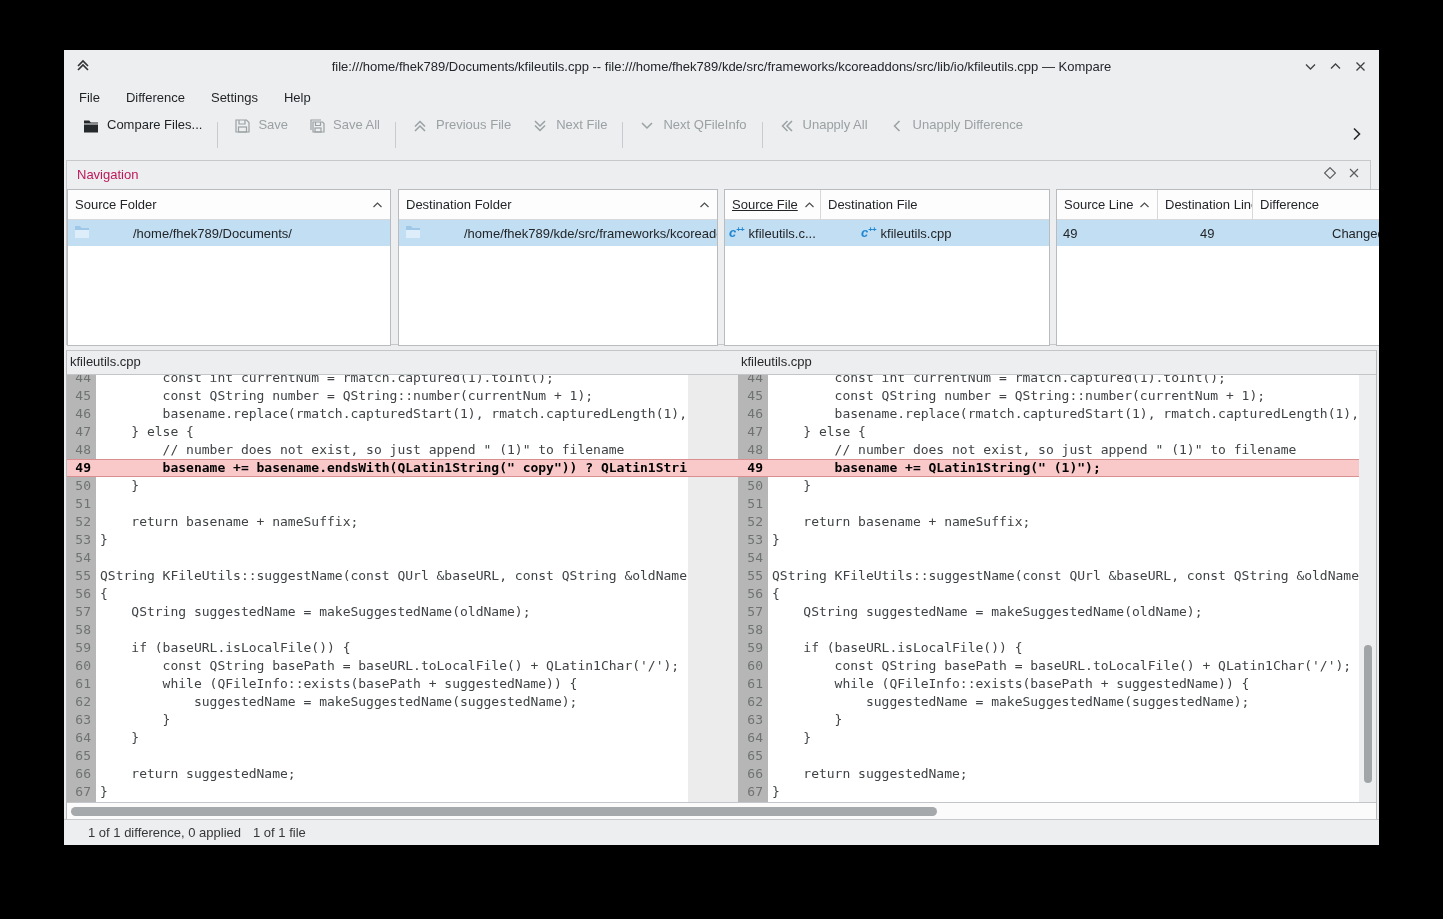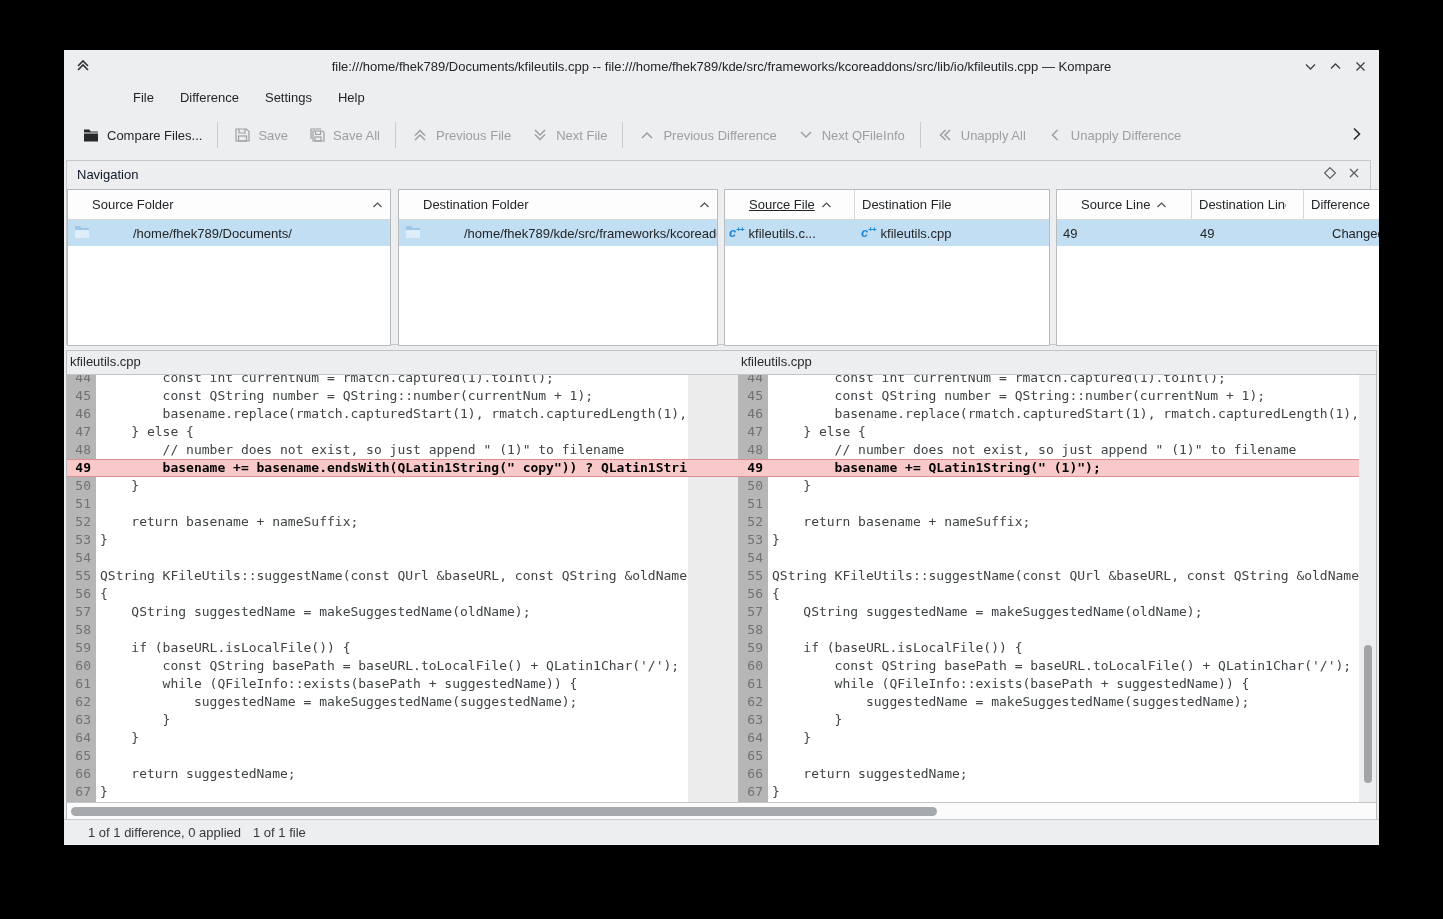--- a/index.html
+++ b/index.html
@@ -9,41 +9,41 @@
           background:#eceeef;box-sizing:border-box;overflow:hidden;}
 
   
   .titlebar{position:relative;height:32px;display:flex;align-items:center;justify-content:center;
             font-size:13px;color:#23262a;}
   .titlebar .appicon{position:absolute;left:11px;top:8px;}
   .wincontrols{position:absolute;right:12px;top:0;height:32px;display:flex;align-items:center;gap:12px;}
   .wincontrols svg{display:block;}
 
   
-  .menubar{display:flex;height:30px;align-items:center;padding-left:16px;font-size:13px;color:#1f2326;margin-left:40px;}
+  .menubar{display:flex;height:30px;align-items:center;padding-left:2px;font-size:13px;color:#1f2326;}
   .menubar .mitem{padding:0 13px;cursor:default;}
 
   
   .toolbar{display:flex;height:46px;align-items:center;padding:0 8px;font-size:13px;}
-  .titem{display:flex;align-items:center;gap:7px;padding:0 10px;height:36px;}
+  .titem{display:flex;align-items:flex-start;gap:7px;padding:0 10px;height:36px;}
   .titem.enabled{color:#1f2326;}
   .titem.disabled{color:#9ba0a3;}
   .titem svg{display:block;}
   .tsep{width:1px;height:26px;background:#c9ccce;margin:0 5px;}
   .toverflow{margin-left:auto;color:#26292c;padding-right:6px;}
 
   
   .navpanel{position:absolute;left:2px;top:110px;width:1305px;height:185px;
             border:1px solid #c6c9cb;box-sizing:border-box;background:#eceeef;}
-  .navtitle{height:27px;display:flex;align-items:center;padding:0 10px;font-size:13px;color:#0f172a;}
+  .navtitle{height:27px;display:flex;align-items:center;padding:0 10px;font-size:13px;color:#be185d;}
   .navdock{margin-left:auto;display:flex;gap:12px;align-items:center;}
   .navlist{position:absolute;background:#fff;border:1px solid #b9bcbe;box-sizing:border-box;
            font-size:13px;color:#232629;overflow:hidden;}
   .nlheader{height:29px;display:flex;align-items:stretch;border-bottom:1px solid #d6d9db;background:#fdfdfd;}
-  .nlhcell{display:flex;align-items:center;padding:0 7px;box-sizing:border-box;overflow:hidden;white-space:nowrap;margin-left:17px;}
+  .nlhcell{display:flex;align-items:center;padding:0 7px;box-sizing:border-box;overflow:hidden;white-space:nowrap;}
   .nlhcell .sort{margin-left:auto;padding-left:6px;display:flex;align-items:center;}
   .nlhcell + .nlhcell{border-left:1px solid #d6d9db;}
   .nlrow{height:26px;display:flex;align-items:center;background:#c2def2;white-space:nowrap;gap:37px;}
   .nlcell{display:flex;align-items:center;padding:0 6px;box-sizing:border-box;overflow:hidden;height:26px;}
   .nlrow .ficon{margin:0 6px 0 6px;flex:none;}
   .cppicon{color:#1f87d2;font-weight:bold;font-style:italic;font-size:13px;margin:0 5px 0 4px;flex:none;line-height:1;}
   .cppicon sup{font-size:8px;font-style:normal;letter-spacing:-1px;}
 
   
   .diffview{position:absolute;left:2px;top:300px;width:1311px;height:469px;box-sizing:border-box;
@@ -169,28 +169,20 @@
             <path d="M4 4l5 5 5-5"></path>
             <path d="M4 8.5l5 5 5-5"></path>
           </svg>
       </span>
       <span>Next File</span>
     </span>
     <span class="tsep"></span>
     <span class="titem disabled">
       <span>
         <svg width="18" height="18" viewBox="0 0 18 18" fill="none" stroke="currentColor" stroke-width="1.5">
-            <path d="M4 12l5-5 5 5"></path>
-          </svg>
-      </span>
-      <span>Previous Difference</span>
-    </span>
-    <span class="titem disabled">
-      <span>
-        <svg width="18" height="18" viewBox="0 0 18 18" fill="none" stroke="currentColor" stroke-width="1.5">
             <path d="M4 6l5 5 5-5"></path>
           </svg>
       </span>
       <span>Next QFileInfo</span>
     </span>
     <span class="tsep"></span>
     <span class="titem disabled">
       <span>
         <svg width="18" height="18" viewBox="0 0 18 18" fill="none" stroke="currentColor" stroke-width="1.5">
             <path d="M9.5 4l-5 5 5 5"></path>

